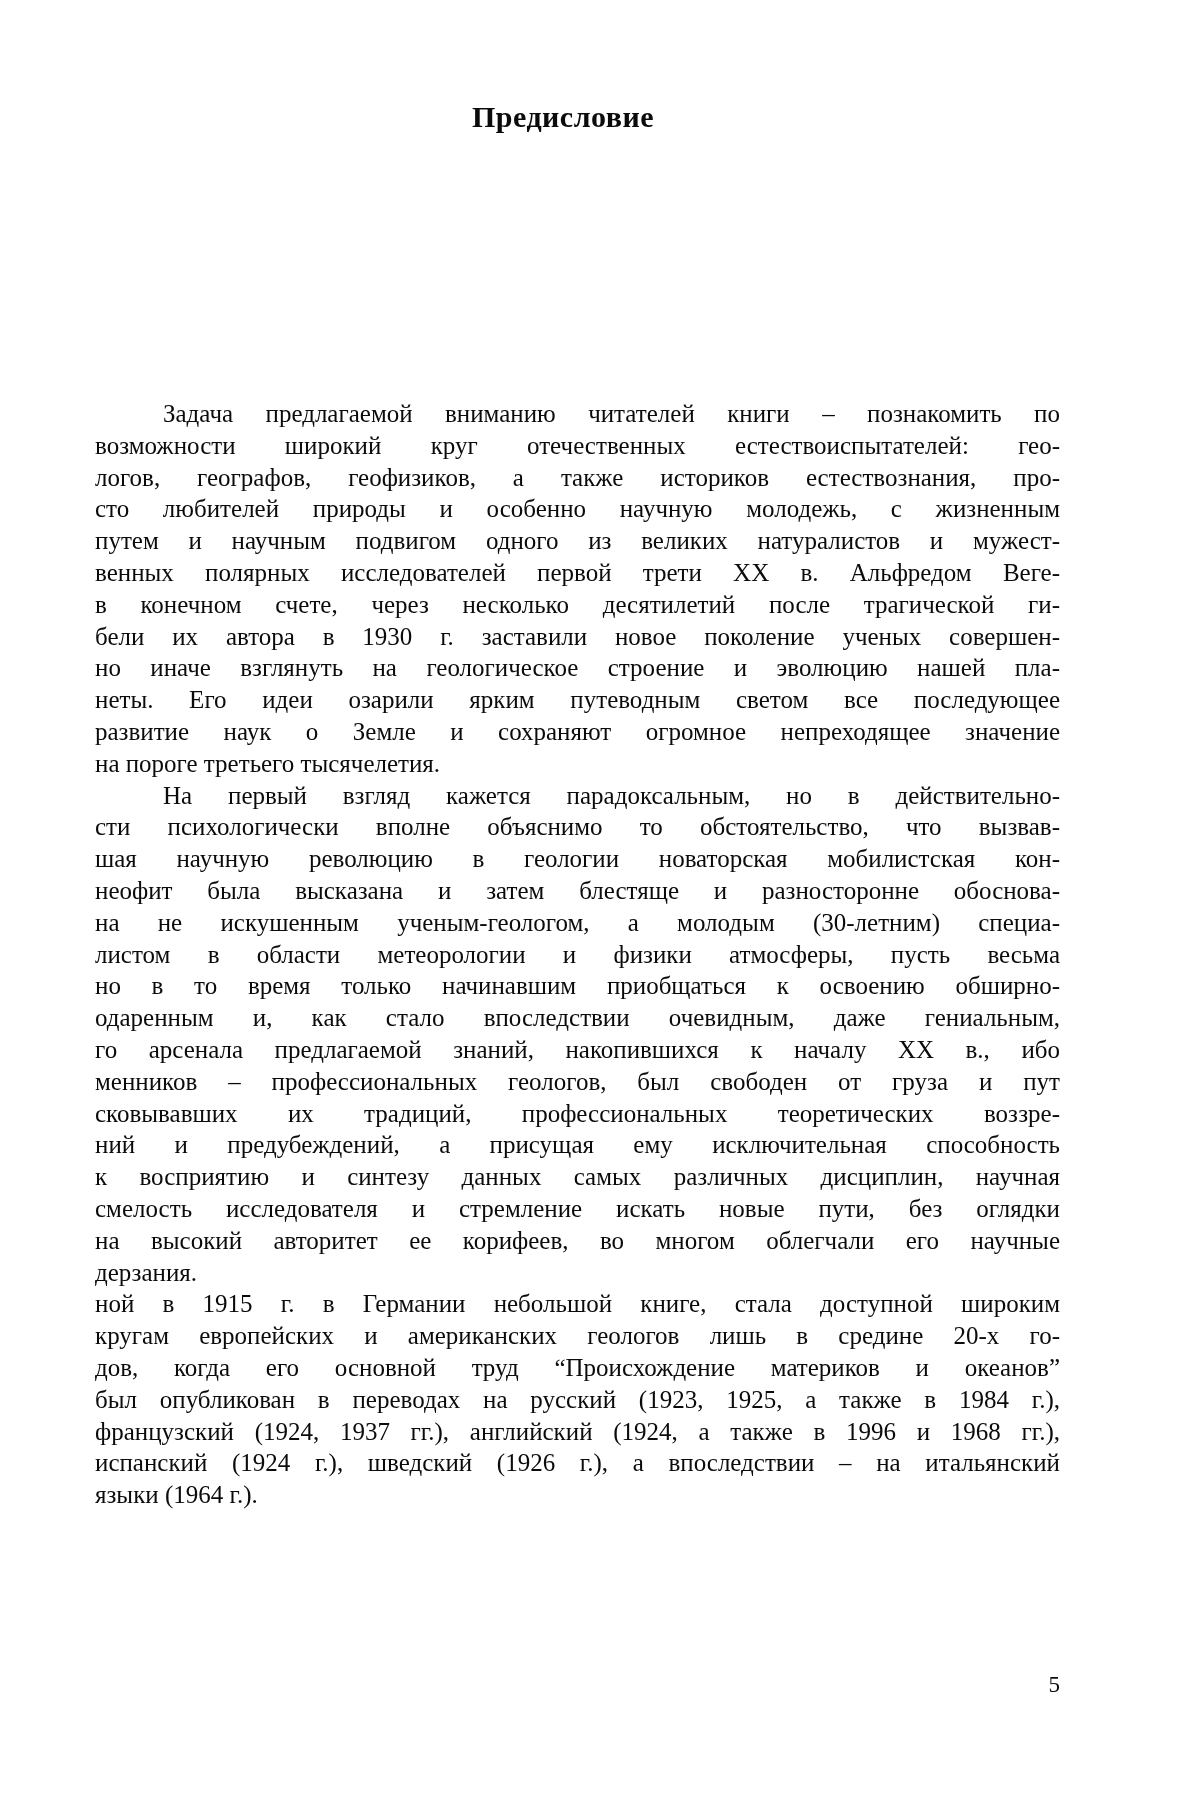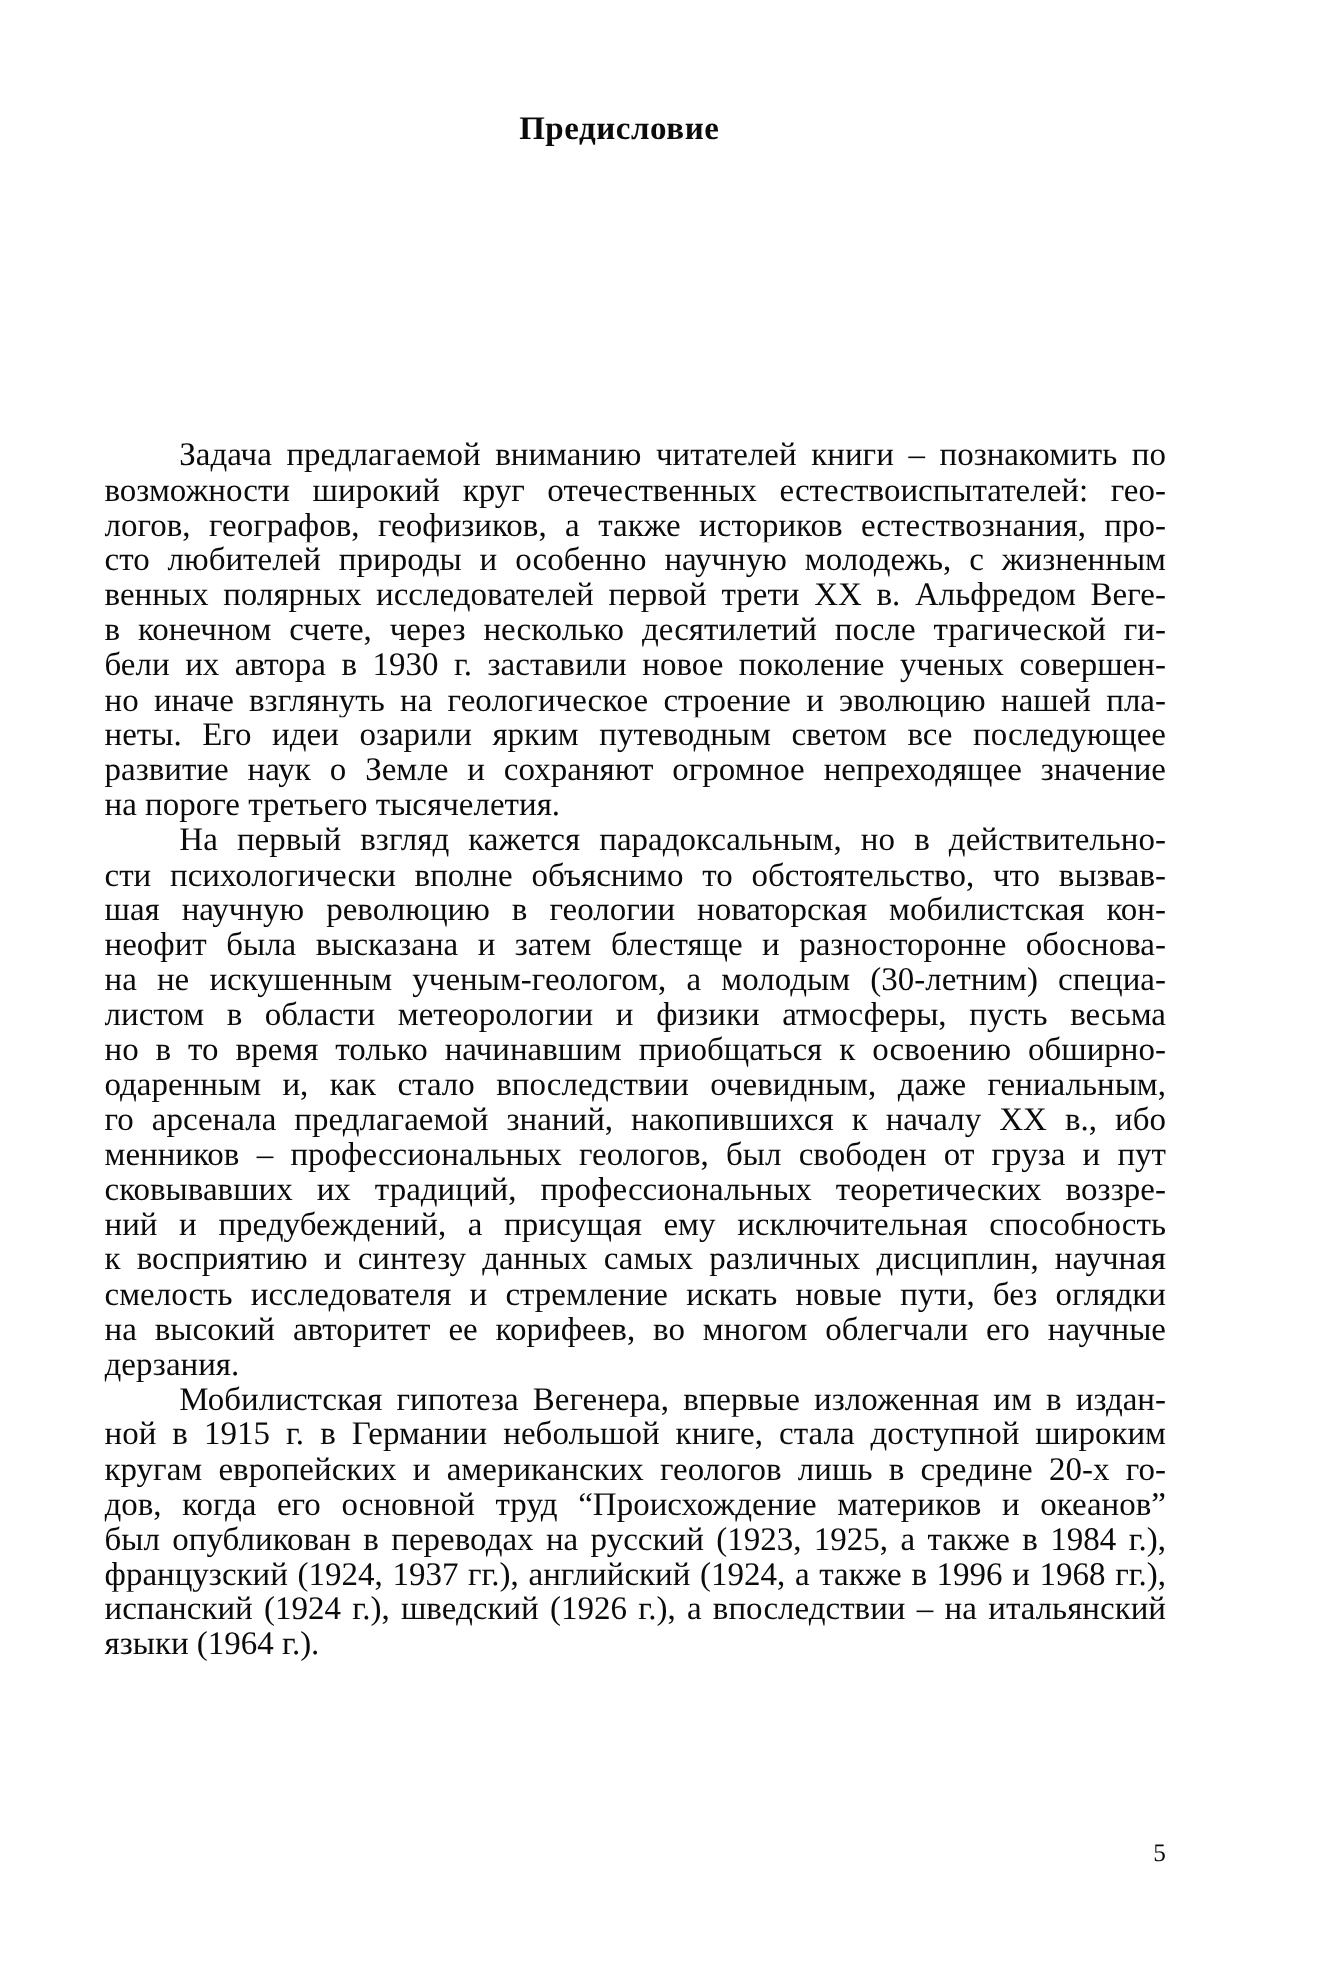--- a/index.html
+++ b/index.html
@@ -24,21 +24,21 @@
     text-align: center;
     font-size: 30px;
     font-weight: bold;
     letter-spacing: 0.5px;
   }
   .text-block {
     position: absolute;
     left: 95px;
     top: 398px;
     width: 965px;
-    font-size: 30px;
+    font-size: 25px;
     line-height: 31.8px;
   }
   .line {
     height: 31.8px;
     overflow: hidden;
     white-space: nowrap;      
     text-align: justify;
   }
   
   .line.justified {
@@ -65,20 +65,21 @@
 <body>
 
 <div class="page">
   <div class="chapter-title">Предисловие</div>
 
   <div class="text-block" id="text-block">
       <div class="line justified indent">Задача предлагаемой вниманию читателей книги – познакомить по</div>
       <div class="line justified">возможности широкий круг отечественных естествоиспытателей: гео-</div>
       <div class="line justified">логов, географов, геофизиков, а также историков естествознания, про-</div>
       <div class="line justified">сто любителей природы и особенно научную молодежь, с жизненным</div>
+      <div class="line justified">путем и научным подвигом одного из великих натуралистов и мужест-</div>
       <div class="line justified">венных полярных исследователей первой трети XX в. Альфредом Веге-</div>
       <div class="line justified">в конечном счете, через несколько десятилетий после трагической ги-</div>
       <div class="line justified">бели их автора в 1930 г. заставили новое поколение ученых совершен-</div>
       <div class="line justified">но иначе взглянуть на геологическое строение и эволюцию нашей пла-</div>
       <div class="line justified">неты. Его идеи озарили ярким путеводным светом все последующее</div>
       <div class="line justified">развитие наук о Земле и сохраняют огромное непреходящее значение</div>
       <div class="line last">на пороге третьего тысячелетия.</div>
       <div class="line justified indent">На первый взгляд кажется парадоксальным, но в действительно-</div>
       <div class="line justified">сти психологически вполне объяснимо то обстоятельство, что вызвав-</div>
       <div class="line justified">шая научную революцию в геологии новаторская мобилистская кон-</div>
@@ -88,21 +89,20 @@
       <div class="line justified">но в то время только начинавшим приобщаться к освоению обширно-</div>
       <div class="line justified">одаренным и, как стало впоследствии очевидным, даже гениальным,</div>
       <div class="line justified">го арсенала предлагаемой знаний, накопившихся к началу XX в., ибо</div>
       <div class="line justified">менников – профессиональных геологов, был свободен от груза и пут</div>
       <div class="line justified">сковывавших их традиций, профессиональных теоретических воззре-</div>
       <div class="line justified">ний и предубеждений, а присущая ему исключительная способность</div>
       <div class="line justified">к восприятию и синтезу данных самых различных дисциплин, научная</div>
       <div class="line justified">смелость исследователя и стремление искать новые пути, без оглядки</div>
       <div class="line justified">на высокий авторитет ее корифеев, во многом облегчали его научные</div>
       <div class="line last">дерзания.</div>
-      <div class="line justified indent">Мобилистская гипотеза Вегенера, впервые изложенная им в издан-</div>
       <div class="line justified">ной в 1915 г. в Германии небольшой книге, стала доступной широким</div>
       <div class="line justified">кругам европейских и американских геологов лишь в средине 20-х го-</div>
       <div class="line justified">дов, когда его основной труд “Происхождение материков и океанов”</div>
       <div class="line justified">был опубликован в переводах на русский (1923, 1925, а также в 1984 г.),</div>
       <div class="line justified">французский (1924, 1937 гг.), английский (1924, а также в 1996 и 1968 гг.),</div>
       <div class="line justified">испанский (1924 г.), шведский (1926 г.), а впоследствии – на итальянский</div>
       <div class="line last">языки (1964 г.).</div>
     </div>
 
   <div class="page-number">5</div>

